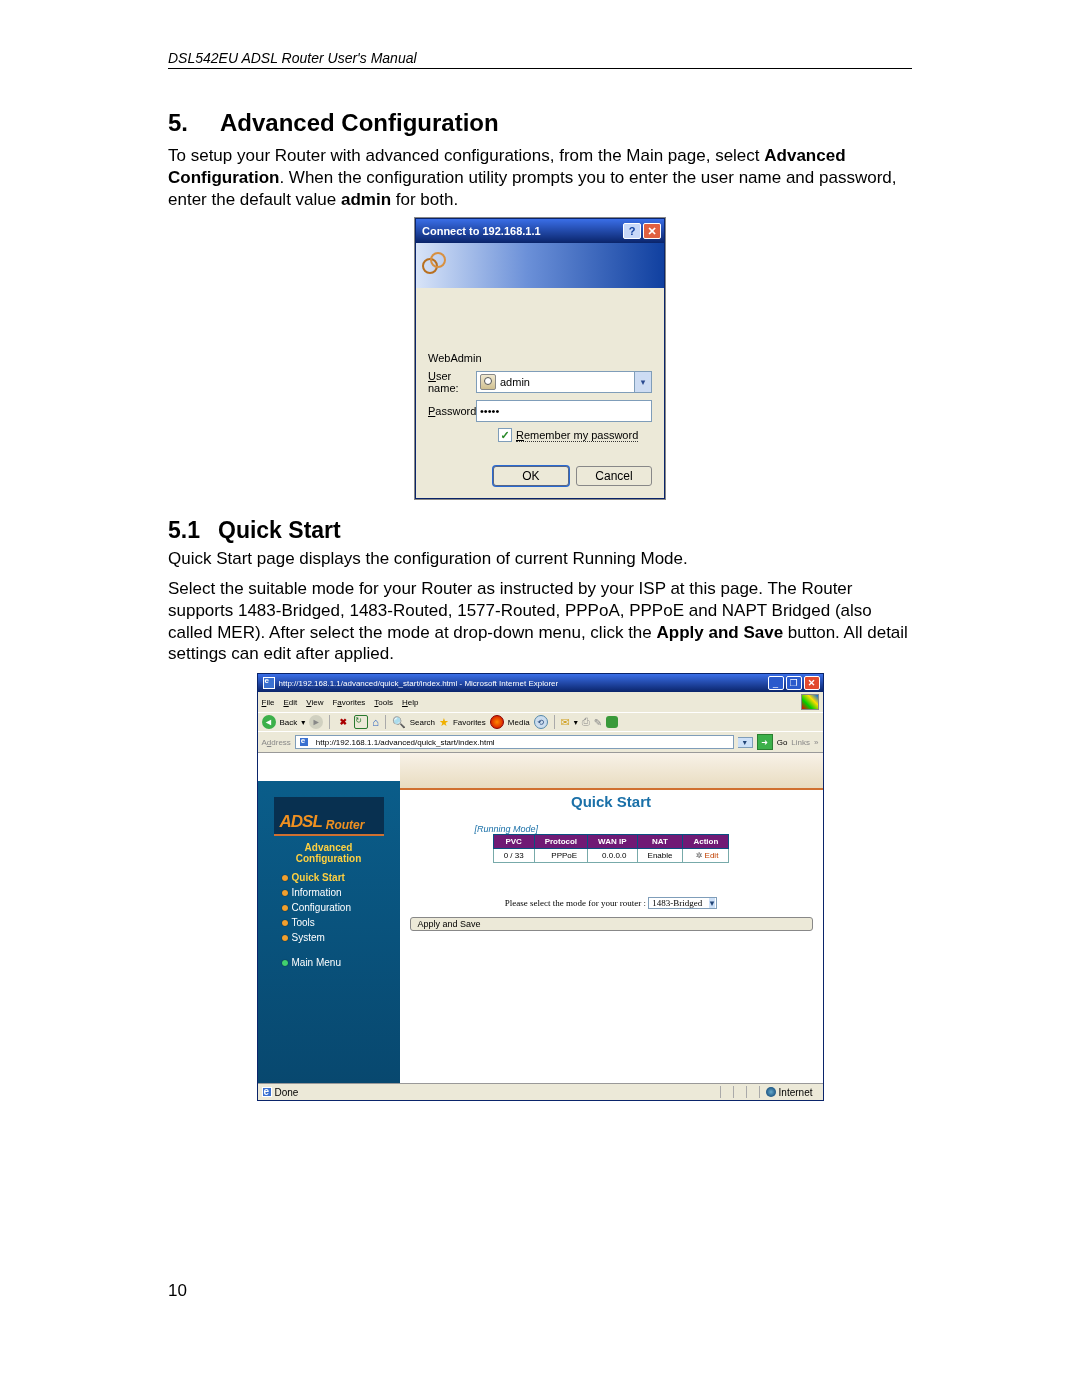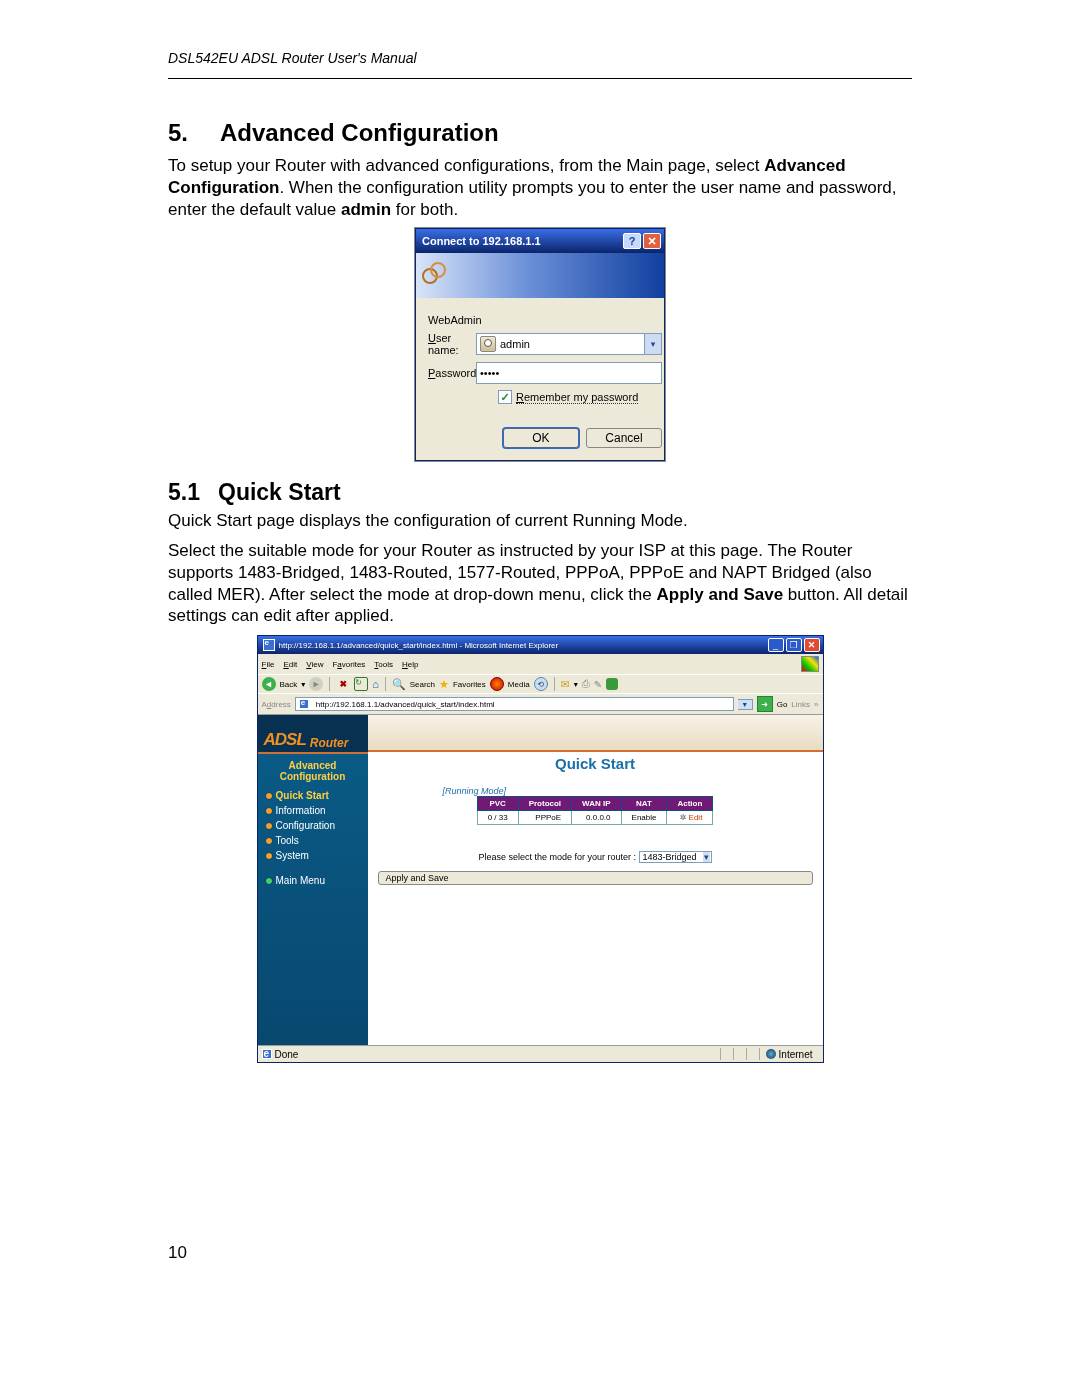--- a/index.html
+++ b/index.html
@@ -10,21 +10,21 @@
     color: #000;
     width: 1080px;
   }
   .page {
     padding: 50px 168px 40px 168px;
   }
   .hdr {
     font-style: italic;
     font-size: 14px;
     border-bottom: 1px solid #000;
-    padding-bottom: 12px;
+    padding-bottom: 2px;
     margin-bottom: 40px;
   }
   h1.section {
     font-size: 24px;
     font-weight: bold;
     margin: 0 0 8px 0;
   }
   h1.section .num { display:inline-block; width: 52px; }
   h2.subsection {
     font-size: 23px;
@@ -74,21 +74,21 @@
   }
   .keys {
     width:28px; height:28px; position:relative;
   }
   .keys::before, .keys::after{
     content:""; position:absolute; border:2px solid #b87020; border-radius:50%;
     width:12px; height:12px; background:transparent;
   }
   .keys::before{ left:0; top:6px; }
   .keys::after { left:8px; top:0; border-color:#d89040;}
-  .login-body { padding: 10px 2px 12px 12px; }
+  .login-body { padding: 10px 12px 12px 12px; margin-top: 48px; }
   .login-row { display:flex; align-items:center; margin: 6px 0; }
   .login-row label { width: 48px; }
   .login-row label u { text-decoration: underline; }
   .xp-input {
     flex:1; height:18px; border:1px solid #7f9db9; background:#fff;
     font-size:11px; padding: 1px 3px; display:flex; align-items:center;
   }
   .xp-combo { display:flex; flex:1; }
   .xp-combo .xp-input { border-right:none; }
   .combo-btn {
@@ -164,21 +164,21 @@
   .ie-addr .lab{ color:#888;}
   .addr-inp{ flex:1; background:#fff; border:1px solid #7f9db9; padding:1px 3px; display:flex; align-items:center; gap:3px;}
   .addr-drop{ width:14px; border:1px solid #7f9db9; border-left:none; background:#cde0f7; color:#247; text-align:center;}
   .go-btn{ width:14px; height:14px; background:#3cb04a; border:1px solid #2a8030; color:#fff; display:flex; align-items:center; justify-content:center;}
   .links{ color:#888;}
 
   .ie-body{ display:flex; height: 330px; }
   .sidebar{
     width:110px; background:#0a4f7a;
     background: linear-gradient(#0a5d8a, #08486f);
-    color:#fff; padding:0; font-size:10px;
+    color:#fff; padding:16px; font-size:10px;margin-top:28px;
   }
   .brand{
     height:35px; background:#083050;
     border-bottom:2px solid #d07030;
     display:flex; align-items:flex-end; padding:0 4px 2px 6px;
     font-weight:bold; font-style:italic;
   }
   .brand .a{ color:#f09020; font-size:17px; letter-spacing:-1px;}
   .brand .r{ color:#f09020; font-size:12px; margin-left:4px; vertical-align:baseline;}
   .sb-hd{ color:#ffd040; font-weight:bold; text-align:center; padding:6px 4px;}
@@ -190,21 +190,21 @@
   .content{
     flex:1; background:#fff; padding: 6px 10px;
   }
   .qs-title{ color:#1a70a8; text-align:center; font-weight:bold; font-size:15px; margin:3px 0 14px 0;}
   .rm{ color:#1a70a8; font-style:italic; font-size:9px; margin-left:65px;}
   table.qt{ border-collapse:collapse; margin: 0 auto; font-size:8px;}
   table.qt th{ background:#701a75; color:#fff; padding:2px 10px; border:1px solid #0a5080; font-weight:bold;}
   table.qt td{ border:1px solid #7aa; padding:2px 10px; text-align:right;}
   .ed-link{ color:#c04000;}
   .gear{ color:#555; margin-right:2px;}
-  .mode-row{ text-align:center; margin-top:26px; font-size:9px;}
+  .mode-row{ text-align:center; margin-top:34px; font-size:9px;font-family:Liberation Serif, serif;}
   .mode-sel{ border:1px solid #7f9db9; background:#fff; padding:0 14px 0 3px; display:inline-block; position:relative;}
   .mode-sel::after{ content:"▾"; position:absolute; right:1px; top:0; color:#247; background:#cde0f7; padding:0 1px;}
   .apply{ display:block; margin:8px auto 0 auto; border:1px solid #888; background:#ece9d8; border-radius:3px; padding:1px 7px; font-size:9px;}
 
   .ie-status{ height:16px; background:#ece9d8; border-top:1px solid #999; display:flex; align-items:center; font-size:10px; padding:0 4px;}
   .st-seg{ border-left:1px solid #aaa; height:12px; padding:0 6px; display:flex; align-items:center; gap:3px;}
   .globe{ width:10px;height:10px;border-radius:50%;background:radial-gradient(#6ac,#036); }
 
   .pgnum{ font-size:17px; margin-top: 180px;}
 </style>

